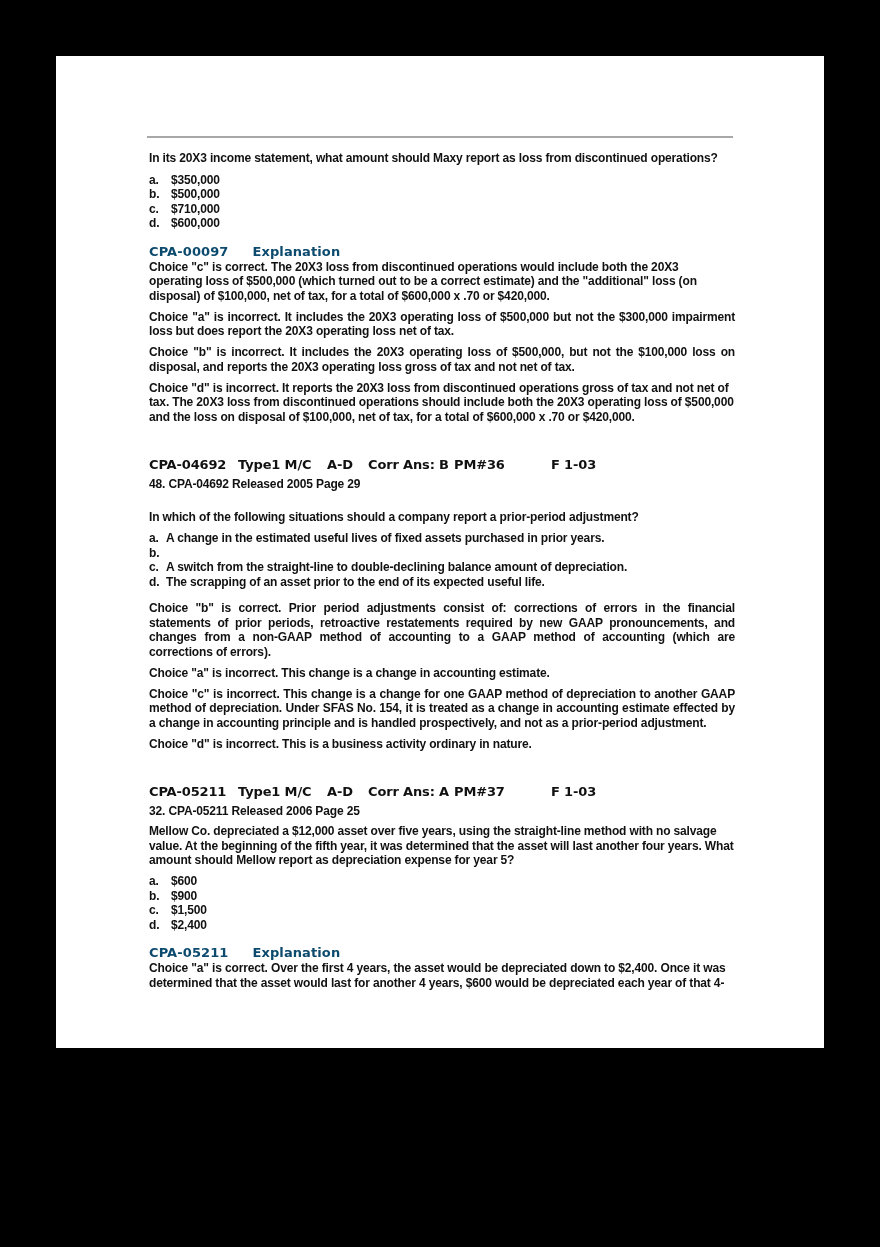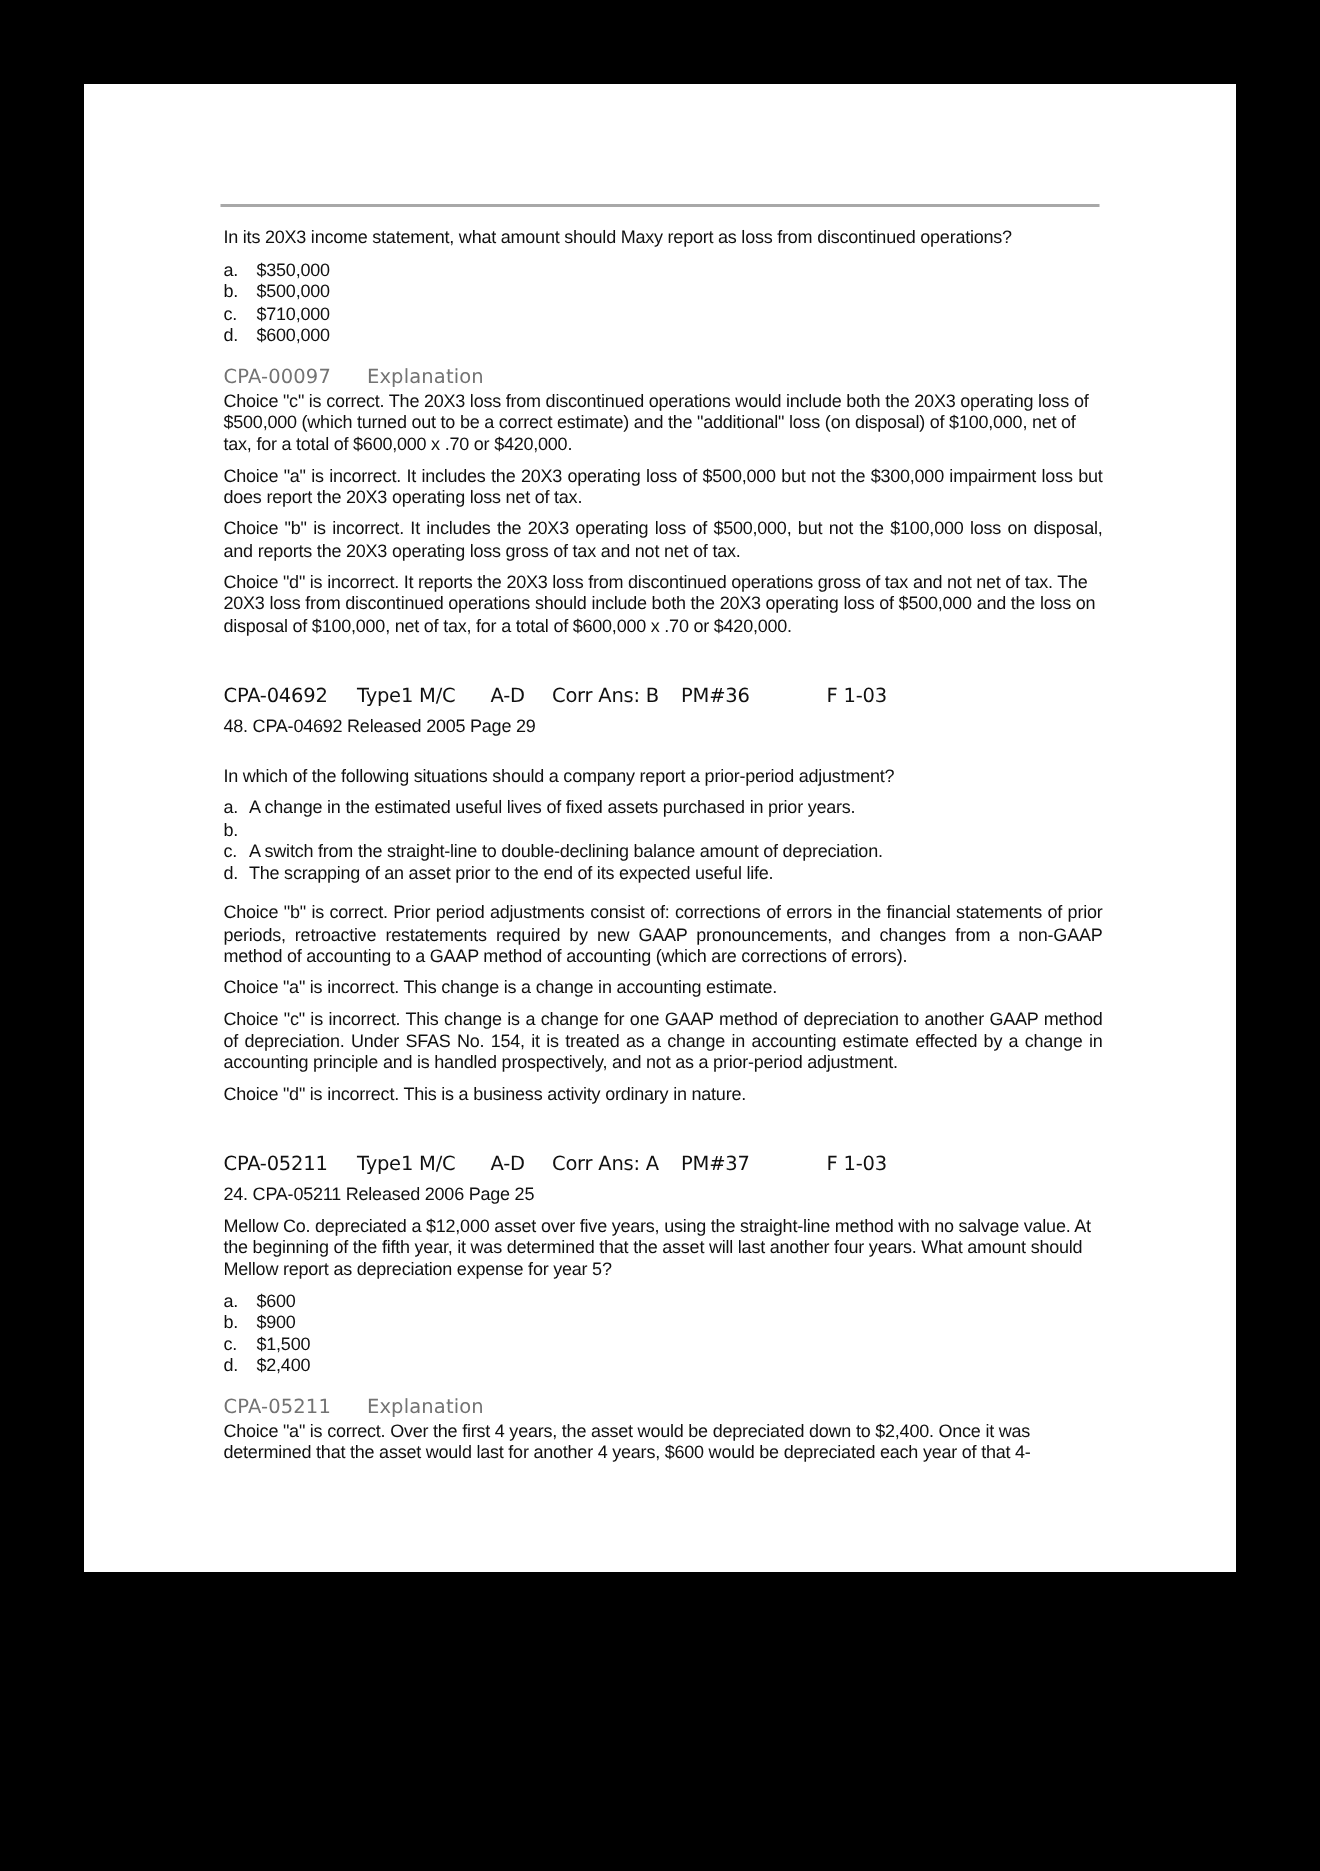--- a/index.html
+++ b/index.html
@@ -1,26 +1,26 @@
 <!DOCTYPE html>
 <html><head>
 <meta charset="utf-8">
 <style>
   html, body { margin:0; padding:0; }
   body { width:880px; height:1247px; background:#000; position:relative; overflow:hidden; }
-  .page { position:absolute; left:56px; top:56px; width:768px; height:992px; background:#fff; }
+  .page { position:absolute; left:56px; top:56px; width:768px; height:992px; background:#fff;font-weight:bold; }
   .rule { position:absolute; left:91px; top:80px; width:586px; height:2px; background:#a8a8a8; }
   .content { position:absolute; left:93px; top:95px; width:586px; font-family:"Liberation Sans", sans-serif; font-size:12px; color:#111; line-height:14.5px; letter-spacing:-0.15px; }
   .p { margin:0 0 6.5px 0; }
   .just { text-align:justify; }
   .opts { margin:0 0 10px 0; }
   .opt { display:flex; }
   .opt .l { width:22px; }
   .opt2 .l { width:17px; }
-  .head { font-family:"DejaVu Sans", sans-serif; font-size:13px; color:#737373; margin:0; line-height:16px; letter-spacing:0.1px; }
+  .head { font-family:"DejaVu Sans", sans-serif; font-size:13px; color:#0c4a6e; margin:0; line-height:16px; letter-spacing:0.1px; }
   .meta { display:flex; font-family:"DejaVu Sans", sans-serif; font-size:13px; line-height:16px; margin:0 0 4px 0; }
   .meta span { white-space:pre; }
   .gap-big { height:26px; }
 </style>
 </head>
 <body>
 
 <div class="page">
   <div class="rule"></div>
   <div class="content">
@@ -87,21 +87,21 @@
     <div class="gap-big"></div>
 
     <div class="meta">
       <span style="width:89px">CPA-05211</span>
       <span style="width:89px">Type1 M/C</span>
       <span style="width:41px">A-D</span>
       <span style="width:86px">Corr Ans: A</span>
       <span style="width:97px">PM#37</span>
       <span>F 1-03</span>
     </div>
-    <p class="p" style="margin-bottom:6px">24.  CPA-05211 Released 2006 Page 25</p>
+    <p class="p" style="margin-bottom:6px">32.  CPA-05211 Released 2006 Page 25</p>
     <p class="p">Mellow Co. depreciated a $12,000 asset over five years, using the straight-line method with no salvage value.  At the beginning of the fifth year, it was determined that the asset will last another four years.  What amount should Mellow report as depreciation expense for year 5?</p>
     <div class="opts" style="margin-bottom:13px">
       <div class="opt">
           <span class="l">a.</span>
           <span>$600</span>
         </div>
       <div class="opt">
           <span class="l">b.</span>
           <span>$900</span>
         </div>

